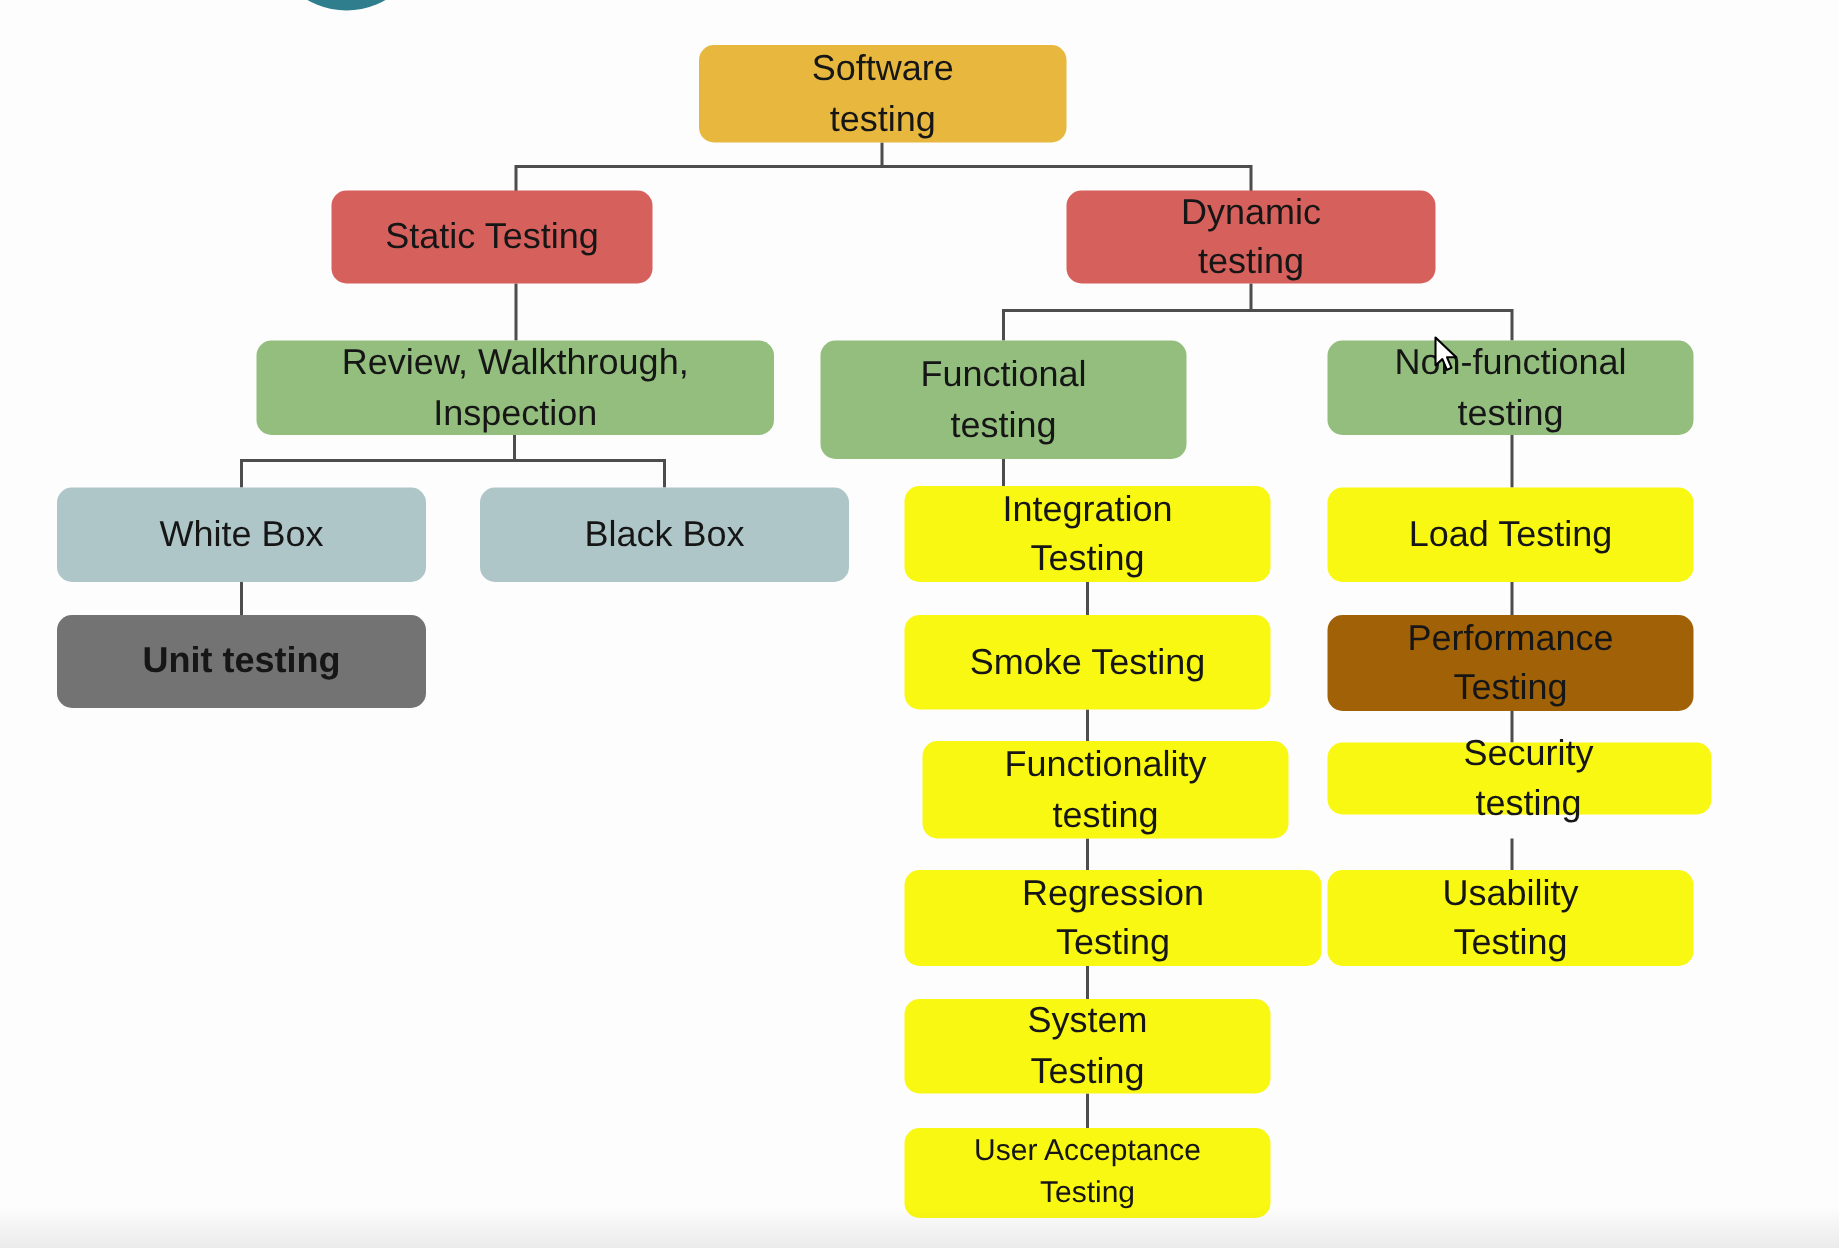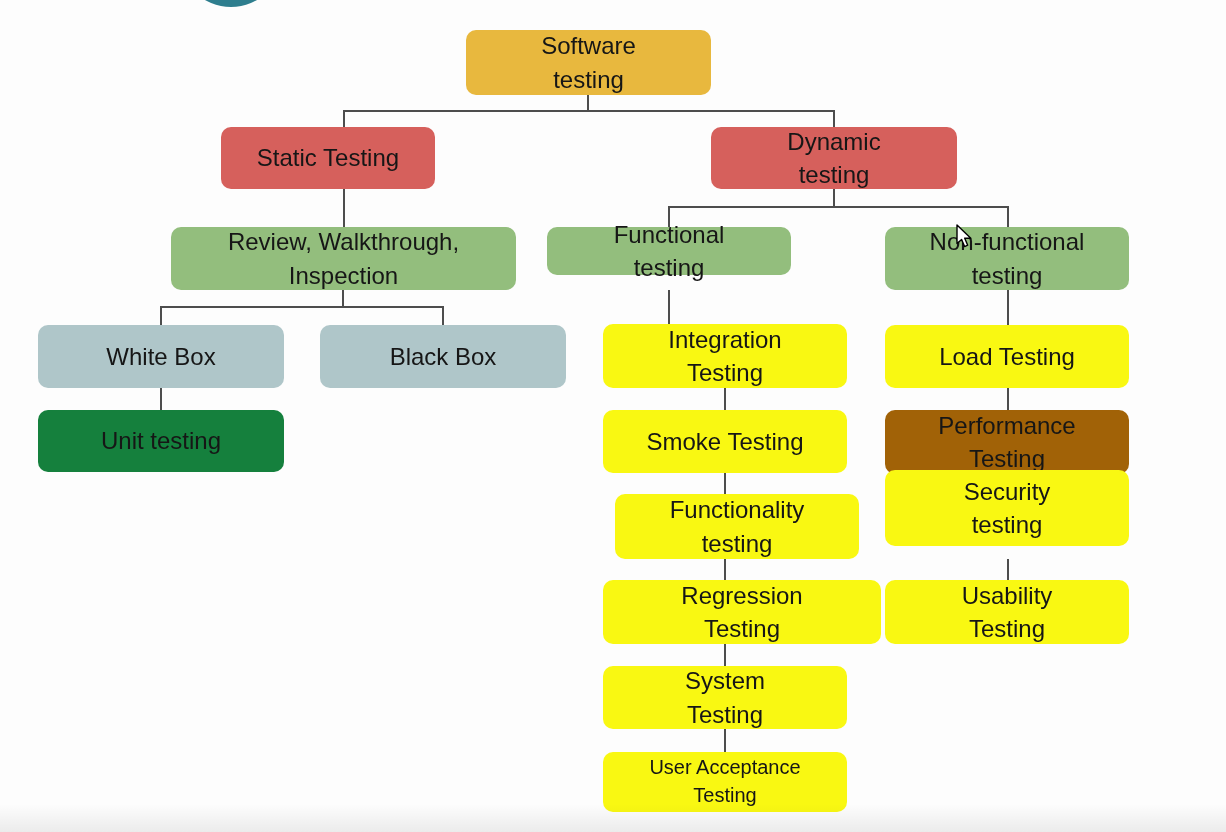--- a/index.html
+++ b/index.html
@@ -25,34 +25,34 @@
     line-height: 1.38;
     white-space: pre-line;
     z-index: 2;
   }
   .node.small { font-size: 20px; }
 
   .n0  { left: 466px; top: 30px;  width: 245px; height: 65px; }
   .n1  { left: 221px; top: 127px; width: 214px; height: 62px; }
   .n2  { left: 711px; top: 127px; width: 246px; height: 62px; }
   .n3  { left: 171px; top: 227px; width: 345px; height: 63px; }
-  .n4  { left: 547px; top: 227px; width: 244px; height: 48px; text-align: center; }
+  .n4  { left: 547px; top: 227px; width: 244px; height: 79px; text-align: center; }
   .n5  { left: 885px; top: 227px; width: 244px; height: 63px; }
   .n6  { left: 38px;  top: 325px; width: 246px; height: 63px; }
   .n7  { left: 320px; top: 325px; width: 246px; height: 63px; }
   .n8  { left: 38px;  top: 410px; width: 246px; height: 62px; }
   .n9  { left: 603px; top: 324px; width: 244px; height: 64px; }
   .n10 { left: 603px; top: 410px; width: 244px; height: 63px; }
   .n11 { left: 603px; top: 494px; width: 244px; height: 65px; margin-left: 12px; }
   .n12 { left: 603px; top: 580px; width: 278px; height: 64px; }
   .n13 { left: 603px; top: 666px; width: 244px; height: 63px; }
   .n14 { left: 603px; top: 752px; width: 244px; height: 60px; }
   .n15 { left: 885px; top: 325px; width: 244px; height: 63px; }
   .n16 { left: 885px; top: 410px; width: 244px; height: 64px; }
-  .n17 { left: 885px; top: 470px; width: 244px; height: 76px; }
+  .n17 { left: 885px; top: 495px; width: 244px; height: 48px; padding-left: 12px; }
   .n18 { left: 885px; top: 580px; width: 244px; height: 64px; }
 
   
   .edge { position: absolute; background: #4d4d4d; z-index: 1; }
   .edge.v { width: 2px; }
   .edge.h { height: 2px; }
 
   
   .logo-arc {
     position: absolute;
@@ -123,21 +123,21 @@
   <div class="node n2" style="background-color: rgb(214, 96, 92);">Dynamic
 testing</div>
   <div class="node n3" style="background-color: rgb(147, 190, 125);">Review, Walkthrough,
 Inspection</div>
   <div class="node n4" style="background-color: rgb(147, 190, 125);">Functional
 testing</div>
   <div class="node n5" style="background-color: rgb(147, 190, 125);">Non-functional
 testing</div>
   <div class="node n6" style="background-color: rgb(175, 198, 201);">White Box</div>
   <div class="node n7" style="background-color: rgb(175, 198, 201);">Black Box</div>
-  <div class="node n8" style="background-color: #15803d;">Unit testing</div>
+  <div class="node n8" style="background-color: #737373; font-weight: bold;">Unit testing</div>
   <div class="node n9" style="background-color: rgb(249, 248, 18);">Integration
 Testing</div>
   <div class="node n10" style="background-color: rgb(249, 248, 18);">Smoke Testing</div>
   <div class="node n11" style="background-color: rgb(249, 248, 18);">Functionality
 testing</div>
   <div class="node n12" style="background-color: rgb(249, 248, 18);">Regression
 Testing</div>
   <div class="node n13" style="background-color: rgb(249, 248, 18);">System
 Testing</div>
   <div class="node n14 small" style="background-color: rgb(249, 248, 18);">User Acceptance

